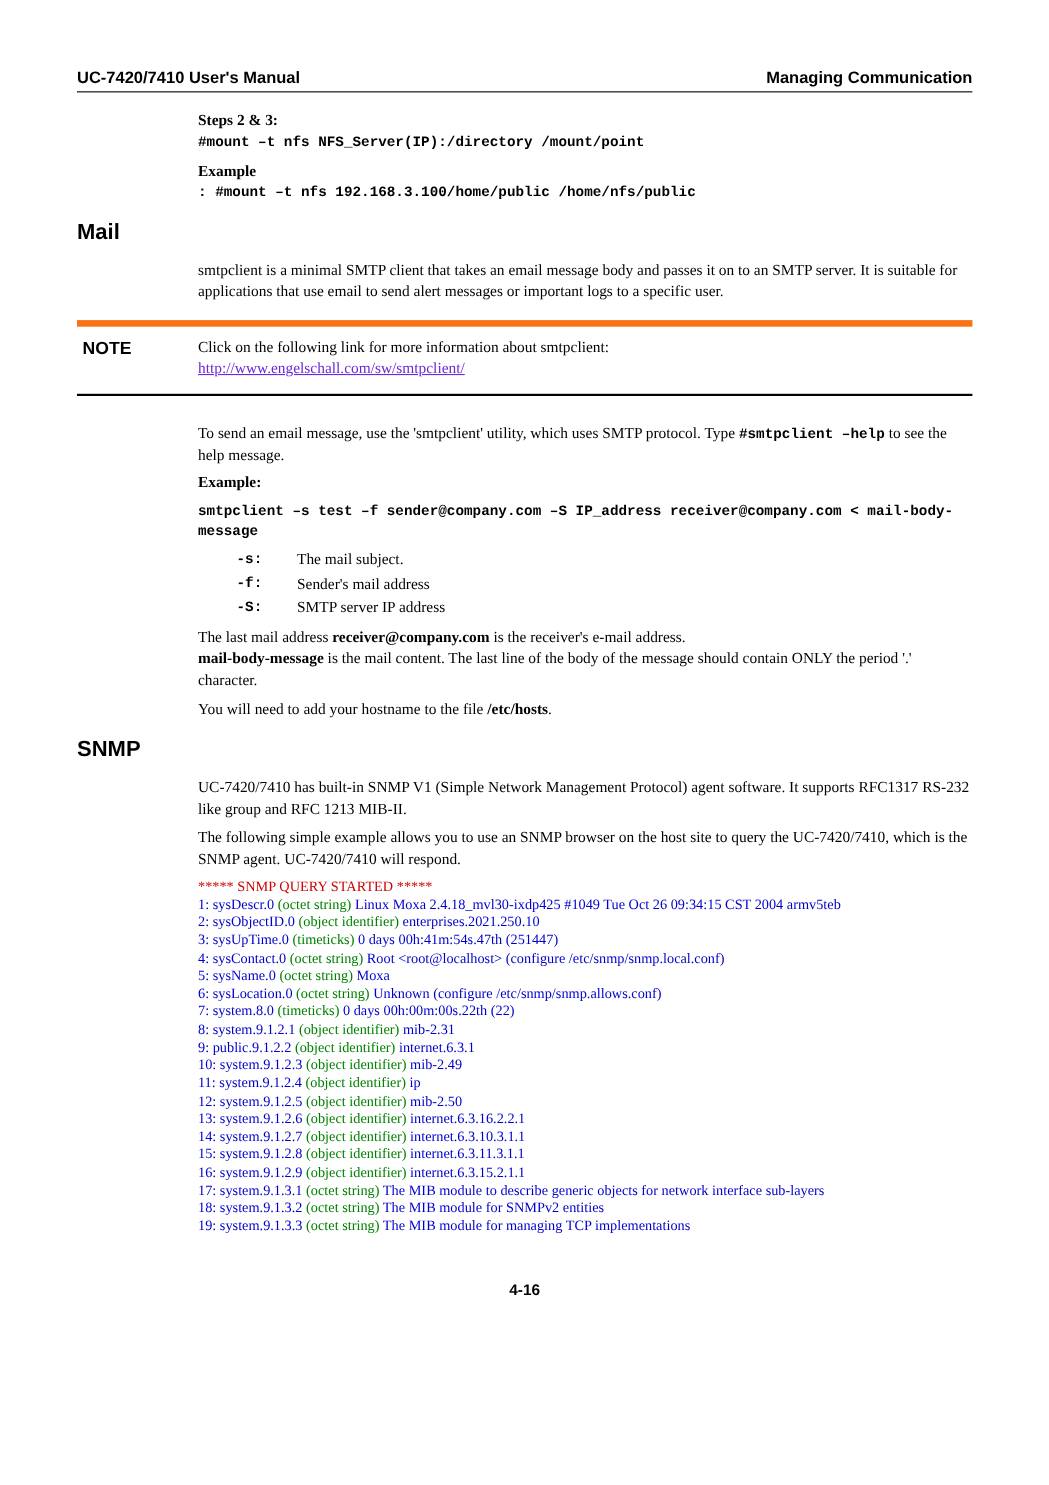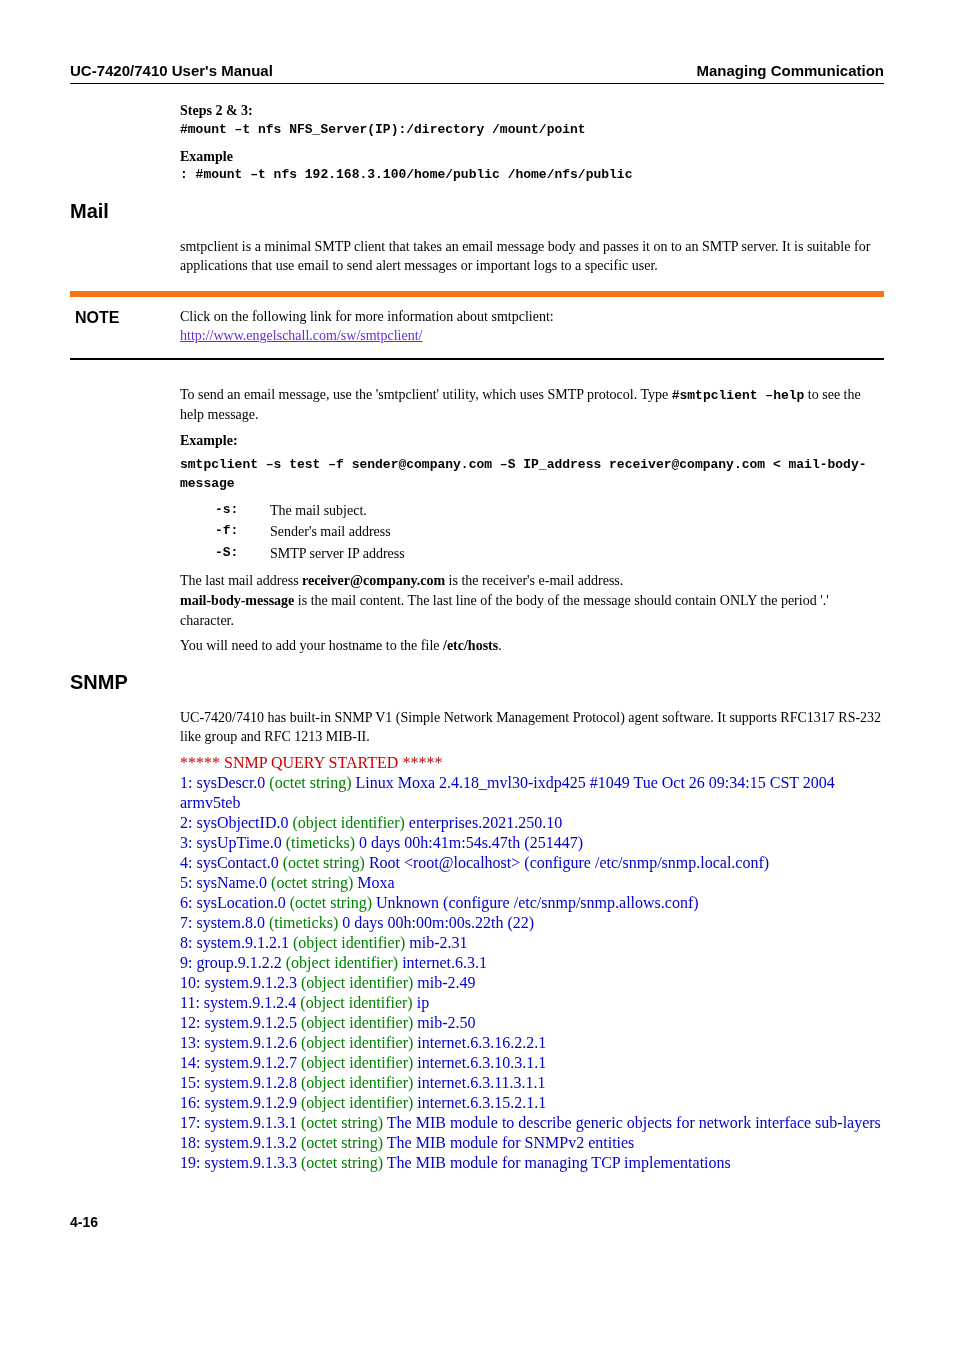--- a/index.html
+++ b/index.html
@@ -73,27 +73,28 @@
   }
   .flag-key {
     width: 55px;
     font-family: "Courier New", Courier, monospace;
     font-weight: bold;
     font-size: 13px;
   }
   .flag-desc {
   }
   .snmp-line {
-    font-size: 16px;
+    font-size: 13px;
     line-height: 1.25;
   }
   .blue { color: #0000cc; }
   .green { color: #008000; text-align: right; }
   .red { color: #cc0000; }
   .footer {
+    text-align: center;
     font-family: Arial, sans-serif;
     font-weight: bold;
     font-size: 14px;
     margin-top: 40px;
   }
   p { margin: 6px 0; }
   .block { margin-bottom: 8px; }
 </style>
 </head>
 <body>
@@ -155,31 +156,32 @@
   </p>
   <p>
     <span>You will need to add your hostname to the file </span><span class="bold">/etc/hosts</span><span>.</span>
   </p>
 </div>
 
 <h2 class="section">SNMP</h2>
 
 <div class="indent">
   <p>UC-7420/7410 has built-in SNMP V1 (Simple Network Management Protocol) agent software. It supports RFC1317 RS-232 like group and RFC 1213 MIB-II.</p>
+  <p>The following simple example allows you to use an SNMP browser on the host site to query the UC-7420/7410, which is the SNMP agent. UC-7420/7410 will respond.</p>
   <div id="snmp-lines">
       <div class="snmp-line"><span class="red">***** SNMP QUERY STARTED *****</span></div>
       <div class="snmp-line"><span class="blue">1: sysDescr.0 </span><span class="green">(octet string)</span><span class="blue"> Linux Moxa 2.4.18_mvl30-ixdp425 #1049 Tue Oct 26 09:34:15 CST 2004 armv5teb</span></div>
       <div class="snmp-line"><span class="blue">2: sysObjectID.0 </span><span class="green">(object identifier)</span><span class="blue"> enterprises.2021.250.10</span></div>
       <div class="snmp-line"><span class="blue">3: sysUpTime.0 </span><span class="green">(timeticks)</span><span class="blue"> 0 days 00h:41m:54s.47th (251447)</span></div>
       <div class="snmp-line"><span class="blue">4: sysContact.0 </span><span class="green">(octet string)</span><span class="blue"> Root &lt;root@localhost&gt; (configure /etc/snmp/snmp.local.conf)</span></div>
       <div class="snmp-line"><span class="blue">5: sysName.0 </span><span class="green">(octet string)</span><span class="blue"> Moxa</span></div>
       <div class="snmp-line"><span class="blue">6: sysLocation.0 </span><span class="green">(octet string)</span><span class="blue"> Unknown (configure /etc/snmp/snmp.allows.conf)</span></div>
       <div class="snmp-line"><span class="blue">7: system.8.0 </span><span class="green">(timeticks)</span><span class="blue"> 0 days 00h:00m:00s.22th (22)</span></div>
       <div class="snmp-line"><span class="blue">8: system.9.1.2.1 </span><span class="green">(object identifier)</span><span class="blue"> mib-2.31</span></div>
-      <div class="snmp-line"><span class="blue">9: group.9.1.2.2 </span><span class="green">(object identifier)</span><span class="blue"> internet.6.3.1</span></div>
+      <div class="snmp-line"><span class="blue">9: public.9.1.2.2 </span><span class="green">(object identifier)</span><span class="blue"> internet.6.3.1</span></div>
       <div class="snmp-line"><span class="blue">10: system.9.1.2.3 </span><span class="green">(object identifier)</span><span class="blue"> mib-2.49</span></div>
       <div class="snmp-line"><span class="blue">11: system.9.1.2.4 </span><span class="green">(object identifier)</span><span class="blue"> ip</span></div>
       <div class="snmp-line"><span class="blue">12: system.9.1.2.5 </span><span class="green">(object identifier)</span><span class="blue"> mib-2.50</span></div>
       <div class="snmp-line"><span class="blue">13: system.9.1.2.6 </span><span class="green">(object identifier)</span><span class="blue"> internet.6.3.16.2.2.1</span></div>
       <div class="snmp-line"><span class="blue">14: system.9.1.2.7 </span><span class="green">(object identifier)</span><span class="blue"> internet.6.3.10.3.1.1</span></div>
       <div class="snmp-line"><span class="blue">15: system.9.1.2.8 </span><span class="green">(object identifier)</span><span class="blue"> internet.6.3.11.3.1.1</span></div>
       <div class="snmp-line"><span class="blue">16: system.9.1.2.9 </span><span class="green">(object identifier)</span><span class="blue"> internet.6.3.15.2.1.1</span></div>
       <div class="snmp-line"><span class="blue">17: system.9.1.3.1 </span><span class="green">(octet string)</span><span class="blue"> The MIB module to describe generic objects for network interface sub-layers</span></div>
       <div class="snmp-line"><span class="blue">18: system.9.1.3.2 </span><span class="green">(octet string)</span><span class="blue"> The MIB module for SNMPv2 entities</span></div>
       <div class="snmp-line"><span class="blue">19: system.9.1.3.3 </span><span class="green">(octet string)</span><span class="blue"> The MIB module for managing TCP implementations</span></div>

